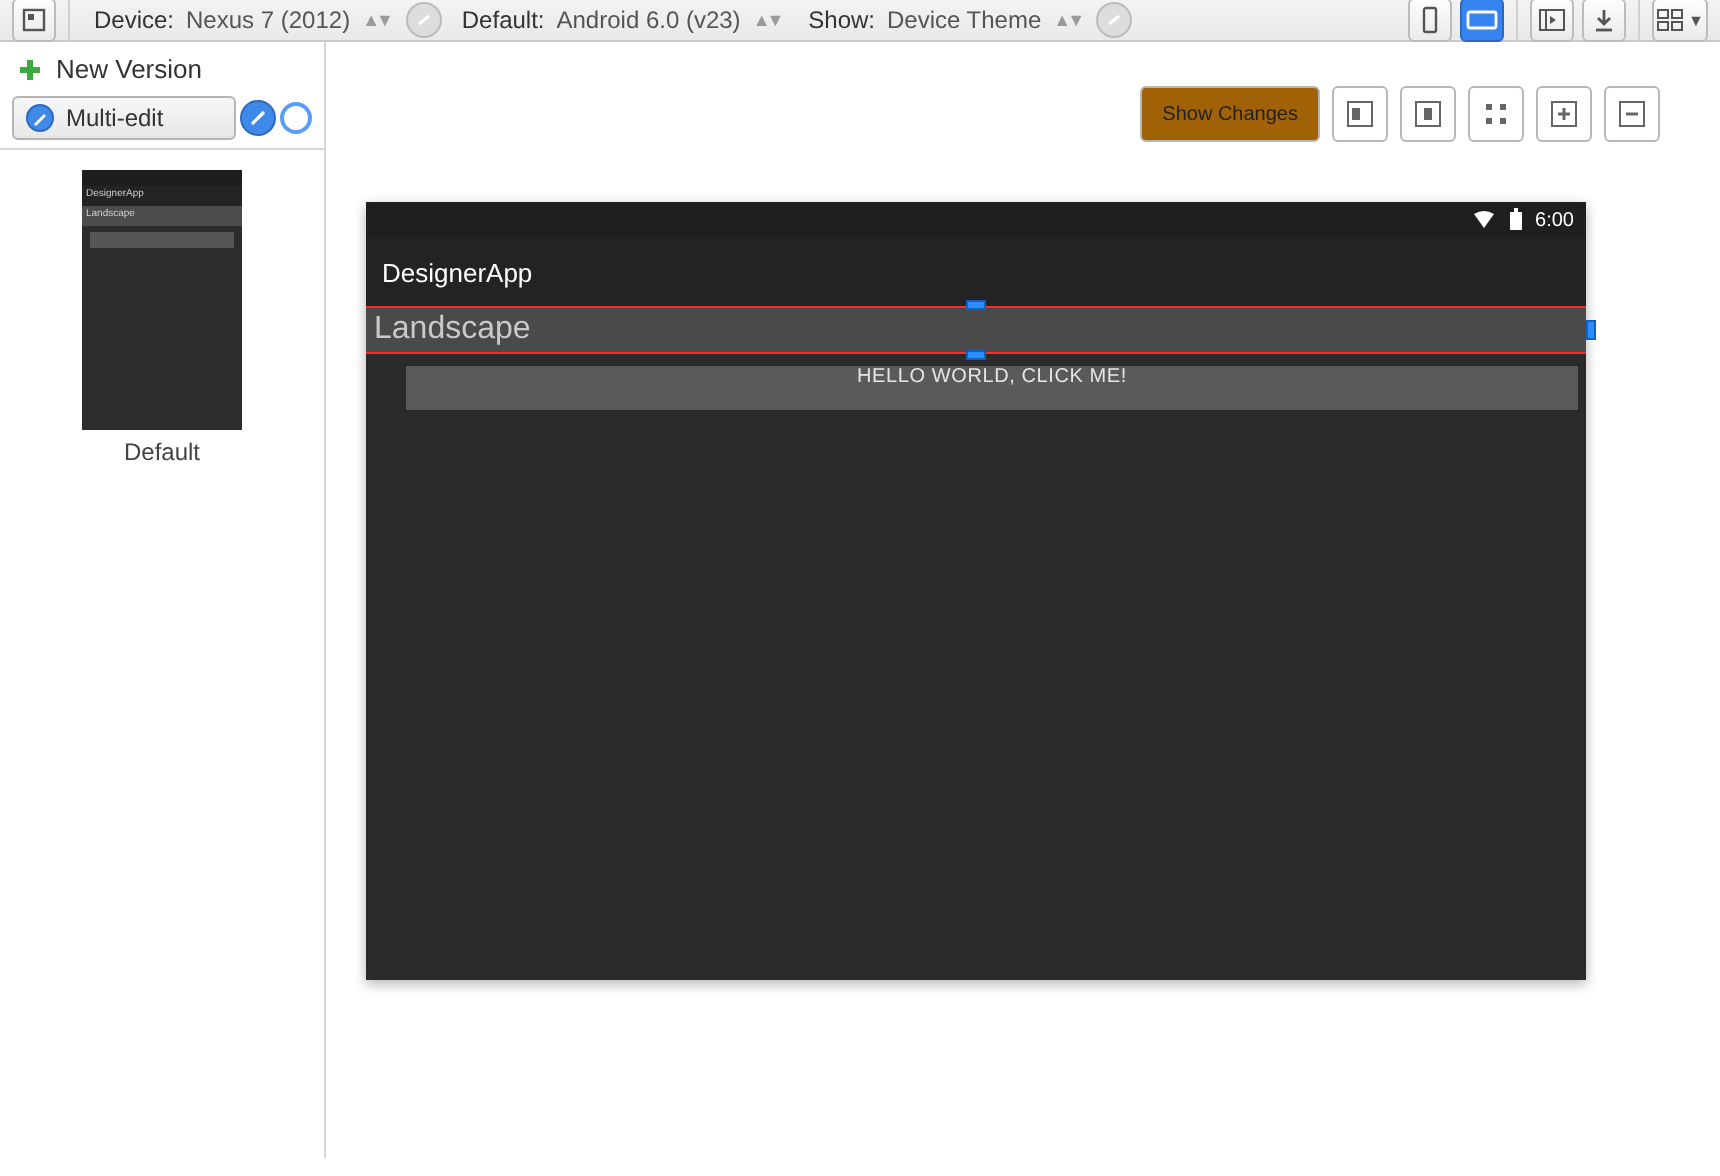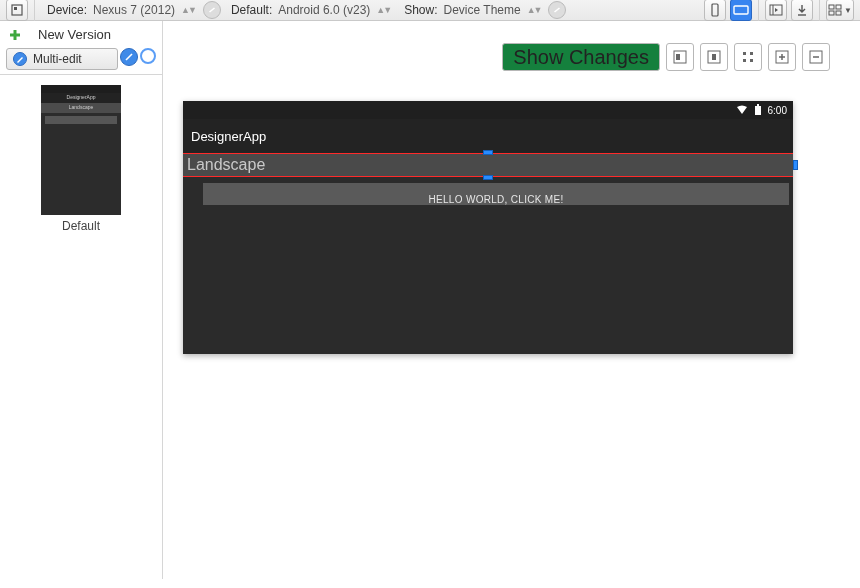--- a/index.html
+++ b/index.html
@@ -28,56 +28,56 @@
   }
   .circ-btn svg { width:10px; height:10px; }
   .tb-spacer { flex:1; }
 
   
   .action-row {
     display:flex; justify-content:flex-end; align-items:center;
     padding: 10px 12px 0 0; gap:6px;
   }
   .big-btn {
-    height:28px; padding:0 10px; background:#15803d; border:1px solid #b7b7b7;
-    border-radius:3px; font-size:20px; color:#222; cursor:pointer;
+    height:28px; padding:0 10px; background:#a16207; border:1px solid #b7b7b7;
+    border-radius:3px; font-size:10px; color:#222; cursor:pointer;
   }
   .act-btn {
     width:28px; height:28px; border:1px solid #b7b7b7; border-radius:3px;
     background:#fff; display:flex; align-items:center; justify-content:center; cursor:pointer;
   }
 
   
   .body-wrap { display:flex; height: calc(588px - 30px); }
   .sidebar {
     width:163px; border-right:1px solid #d6d6d6; display:flex; flex-direction:column;
   }
   .new-version {
-    display:flex; align-items:center; gap:16px; padding:6px 8px 4px 8px;
+    display:flex; align-items:center; gap:6px; padding:6px 8px 4px 8px;
     color:#333; font-size:13px; cursor:pointer;
   }
   .plus-ico { width:14px; height:14px; }
   .multi-edit-row {
-    display:flex; align-items:flex-start; gap:2px; padding:2px 6px 4px 6px;
+    display:flex; align-items:center; gap:2px; padding:2px 6px 4px 6px;
     border-bottom:1px solid #d6d6d6;
   }
   .multi-edit-btn {
     flex:1; display:flex; align-items:center; gap:6px;
     height:22px; padding:0 6px; border:1px solid #b5b5b5; border-radius:3px;
     background:linear-gradient(#f7f7f7,#e7e7e7); font-size:12px; color:#333; cursor:pointer;
   }
   .blue-circ {
     width:18px; height:18px; border-radius:50%; background:#3f8ae8; border:1px solid #2d6bc0;
     display:flex; align-items:center; justify-content:center; cursor:pointer;
   }
   .blue-circ.hollow { background:#fff; border:2px solid #5a9df6; width:16px; height:16px; }
   .pencil { width:10px; height:10px; }
 
   .thumbs { padding:10px 0 0 0; display:flex; flex-direction:column; align-items:center; }
-  .thumb-wrap { display:flex; flex-direction:column; align-items:center; margin-bottom:18px; cursor:pointer; position:relative;text-align:center;}
+  .thumb-wrap { display:flex; flex-direction:column; align-items:center; margin-bottom:18px; cursor:pointer; position:relative;}
   .thumb-wrap .edit-mark {
     position:absolute; left:-6px; top:50%; transform:translateY(-50%);
     width:16px; height:16px; border-radius:50%; background:#3f8ae8;
     display:flex; align-items:center; justify-content:center;
   }
   .thumb-wrap .arrow-mark {
     position:absolute; right:-10px; top:50%; transform:translateY(-50%);
     width:0; height:0; border-top:8px solid transparent; border-bottom:8px solid transparent;
     border-left:10px solid #6fa6ee;
   }
@@ -88,21 +88,21 @@
   }
   .thumb .mini-status { height:8px; background:#1e1e1e; }
   .thumb .mini-title { height:10px; background:#232323; }
   .thumb .mini-text { height:10px; background:#4c4c4c; }
   .thumb .mini-btn { margin:3px 4px; height:8px; background:#565656; }
   .thumb-label { font-size:12px; color:#444; margin-top:4px; }
 
   
   .canvas { flex:1; position:relative; padding: 30px 16px 20px 20px; }
   .device {
-    width:610px; height:253px; background:#2b2b2b; position:relative;
+    width:610px; height:389px; background:#2b2b2b; position:relative;
     box-shadow: 0 2px 6px rgba(0,0,0,0.3);
     margin-top:5px;
   }
   .status-bar {
     height:18px; background:#1f1f1f; display:flex; justify-content:flex-end; align-items:center;
     padding:0 6px; gap:6px; color:#fff; font-size:10px;
   }
   .app-bar {
     height:34px; background:#232323; color:#fff; font-size:13px;
     display:flex; align-items:center; padding:0 8px;
@@ -111,21 +111,21 @@
     position:relative; height:24px; background:#4a4a4a; color:#c9c9c9;
     border-top:1px solid #ff2a2a; border-bottom:1px solid #ff2a2a;
     display:flex; align-items:center; padding:0 4px; font-size:16px;
   }
   .handle { position:absolute; width:10px; height:5px; background:#2a8cff; border:1px solid #1060c0; }
   .handle.top { top:-4px; left:50%; transform:translateX(-50%); }
   .handle.bottom { bottom:-4px; left:50%; transform:translateX(-50%); }
   .handle.right { right:-5px; top:50%; transform:translateY(-50%); width:5px; height:10px; }
   .hello-btn {
     margin:6px 4px 0 20px; height:22px; background:#5a5a5a; color:#e6e6e6;
-    display:flex; align-items:flex-end; justify-content:center;
+    display:flex; align-items:flex-start; justify-content:center;
     font-size:10px; letter-spacing:0.3px; cursor:pointer;
   }
 
   .mini-px { font-size:5px; color:#cfcfcf; padding:1px 2px; overflow:hidden; white-space:nowrap; }
 </style>
 </head>
 <body>
 
 <div class="top-toolbar">
   <div class="tb-btn">

